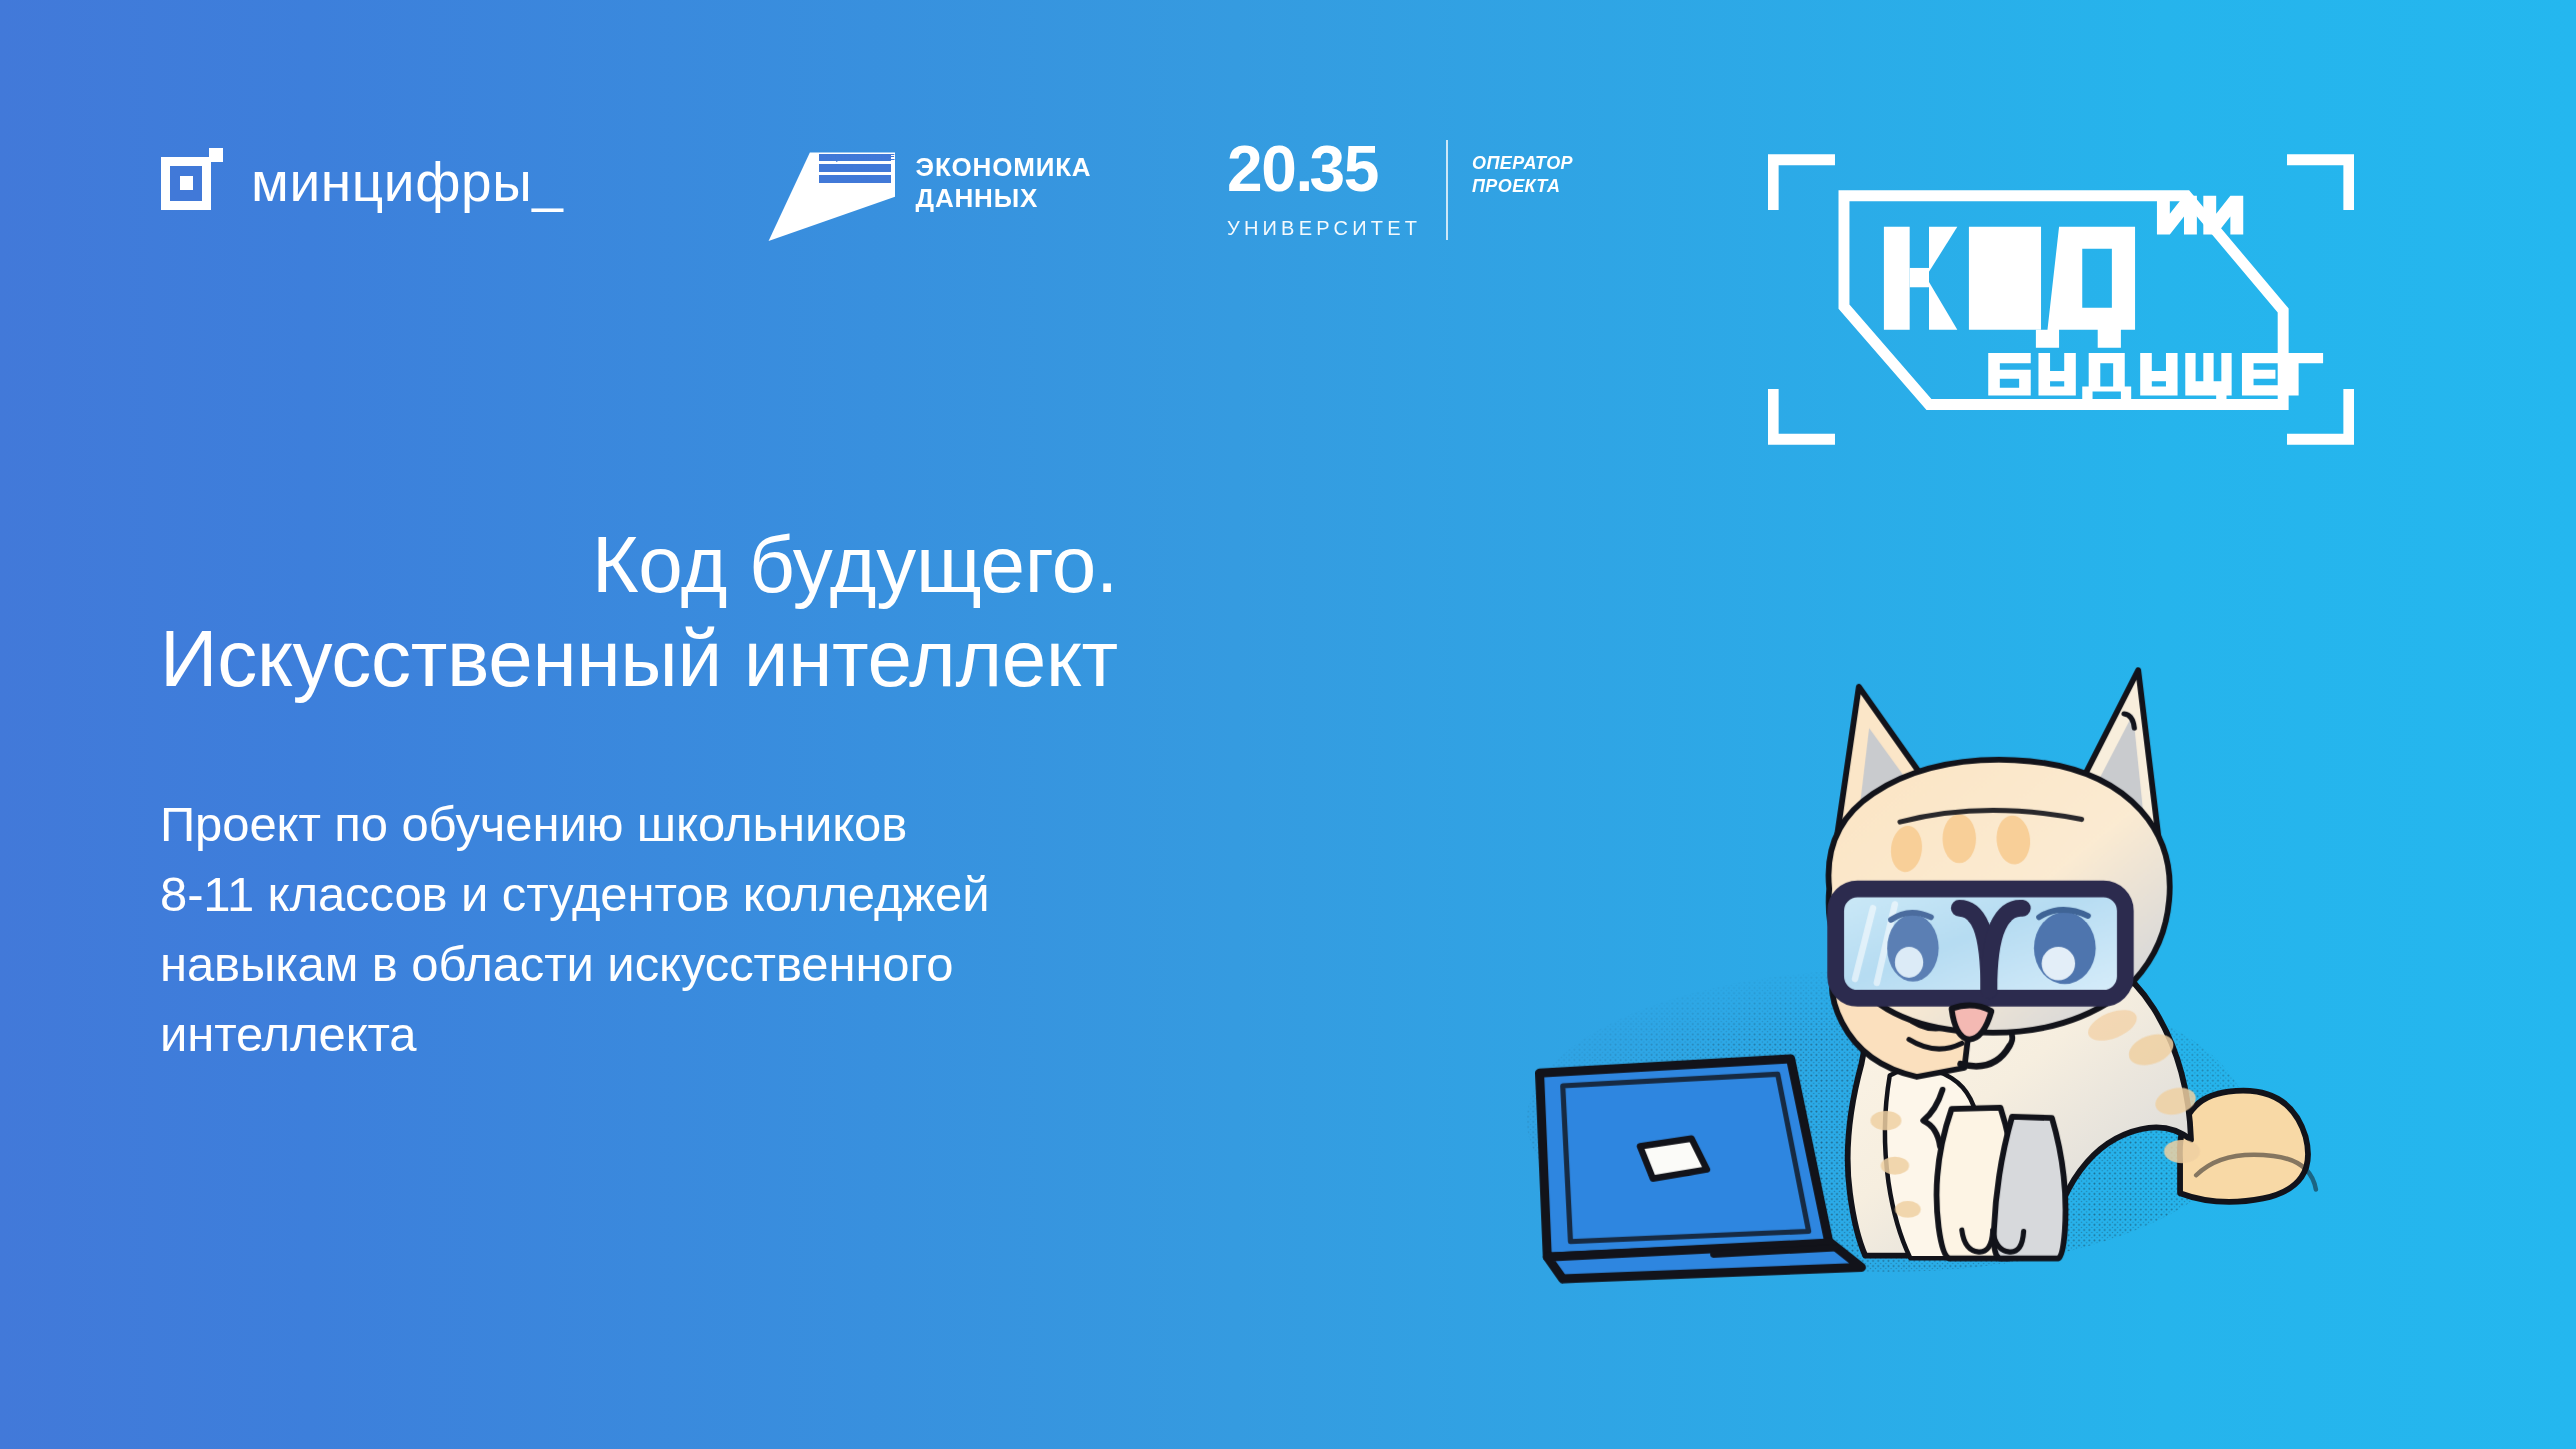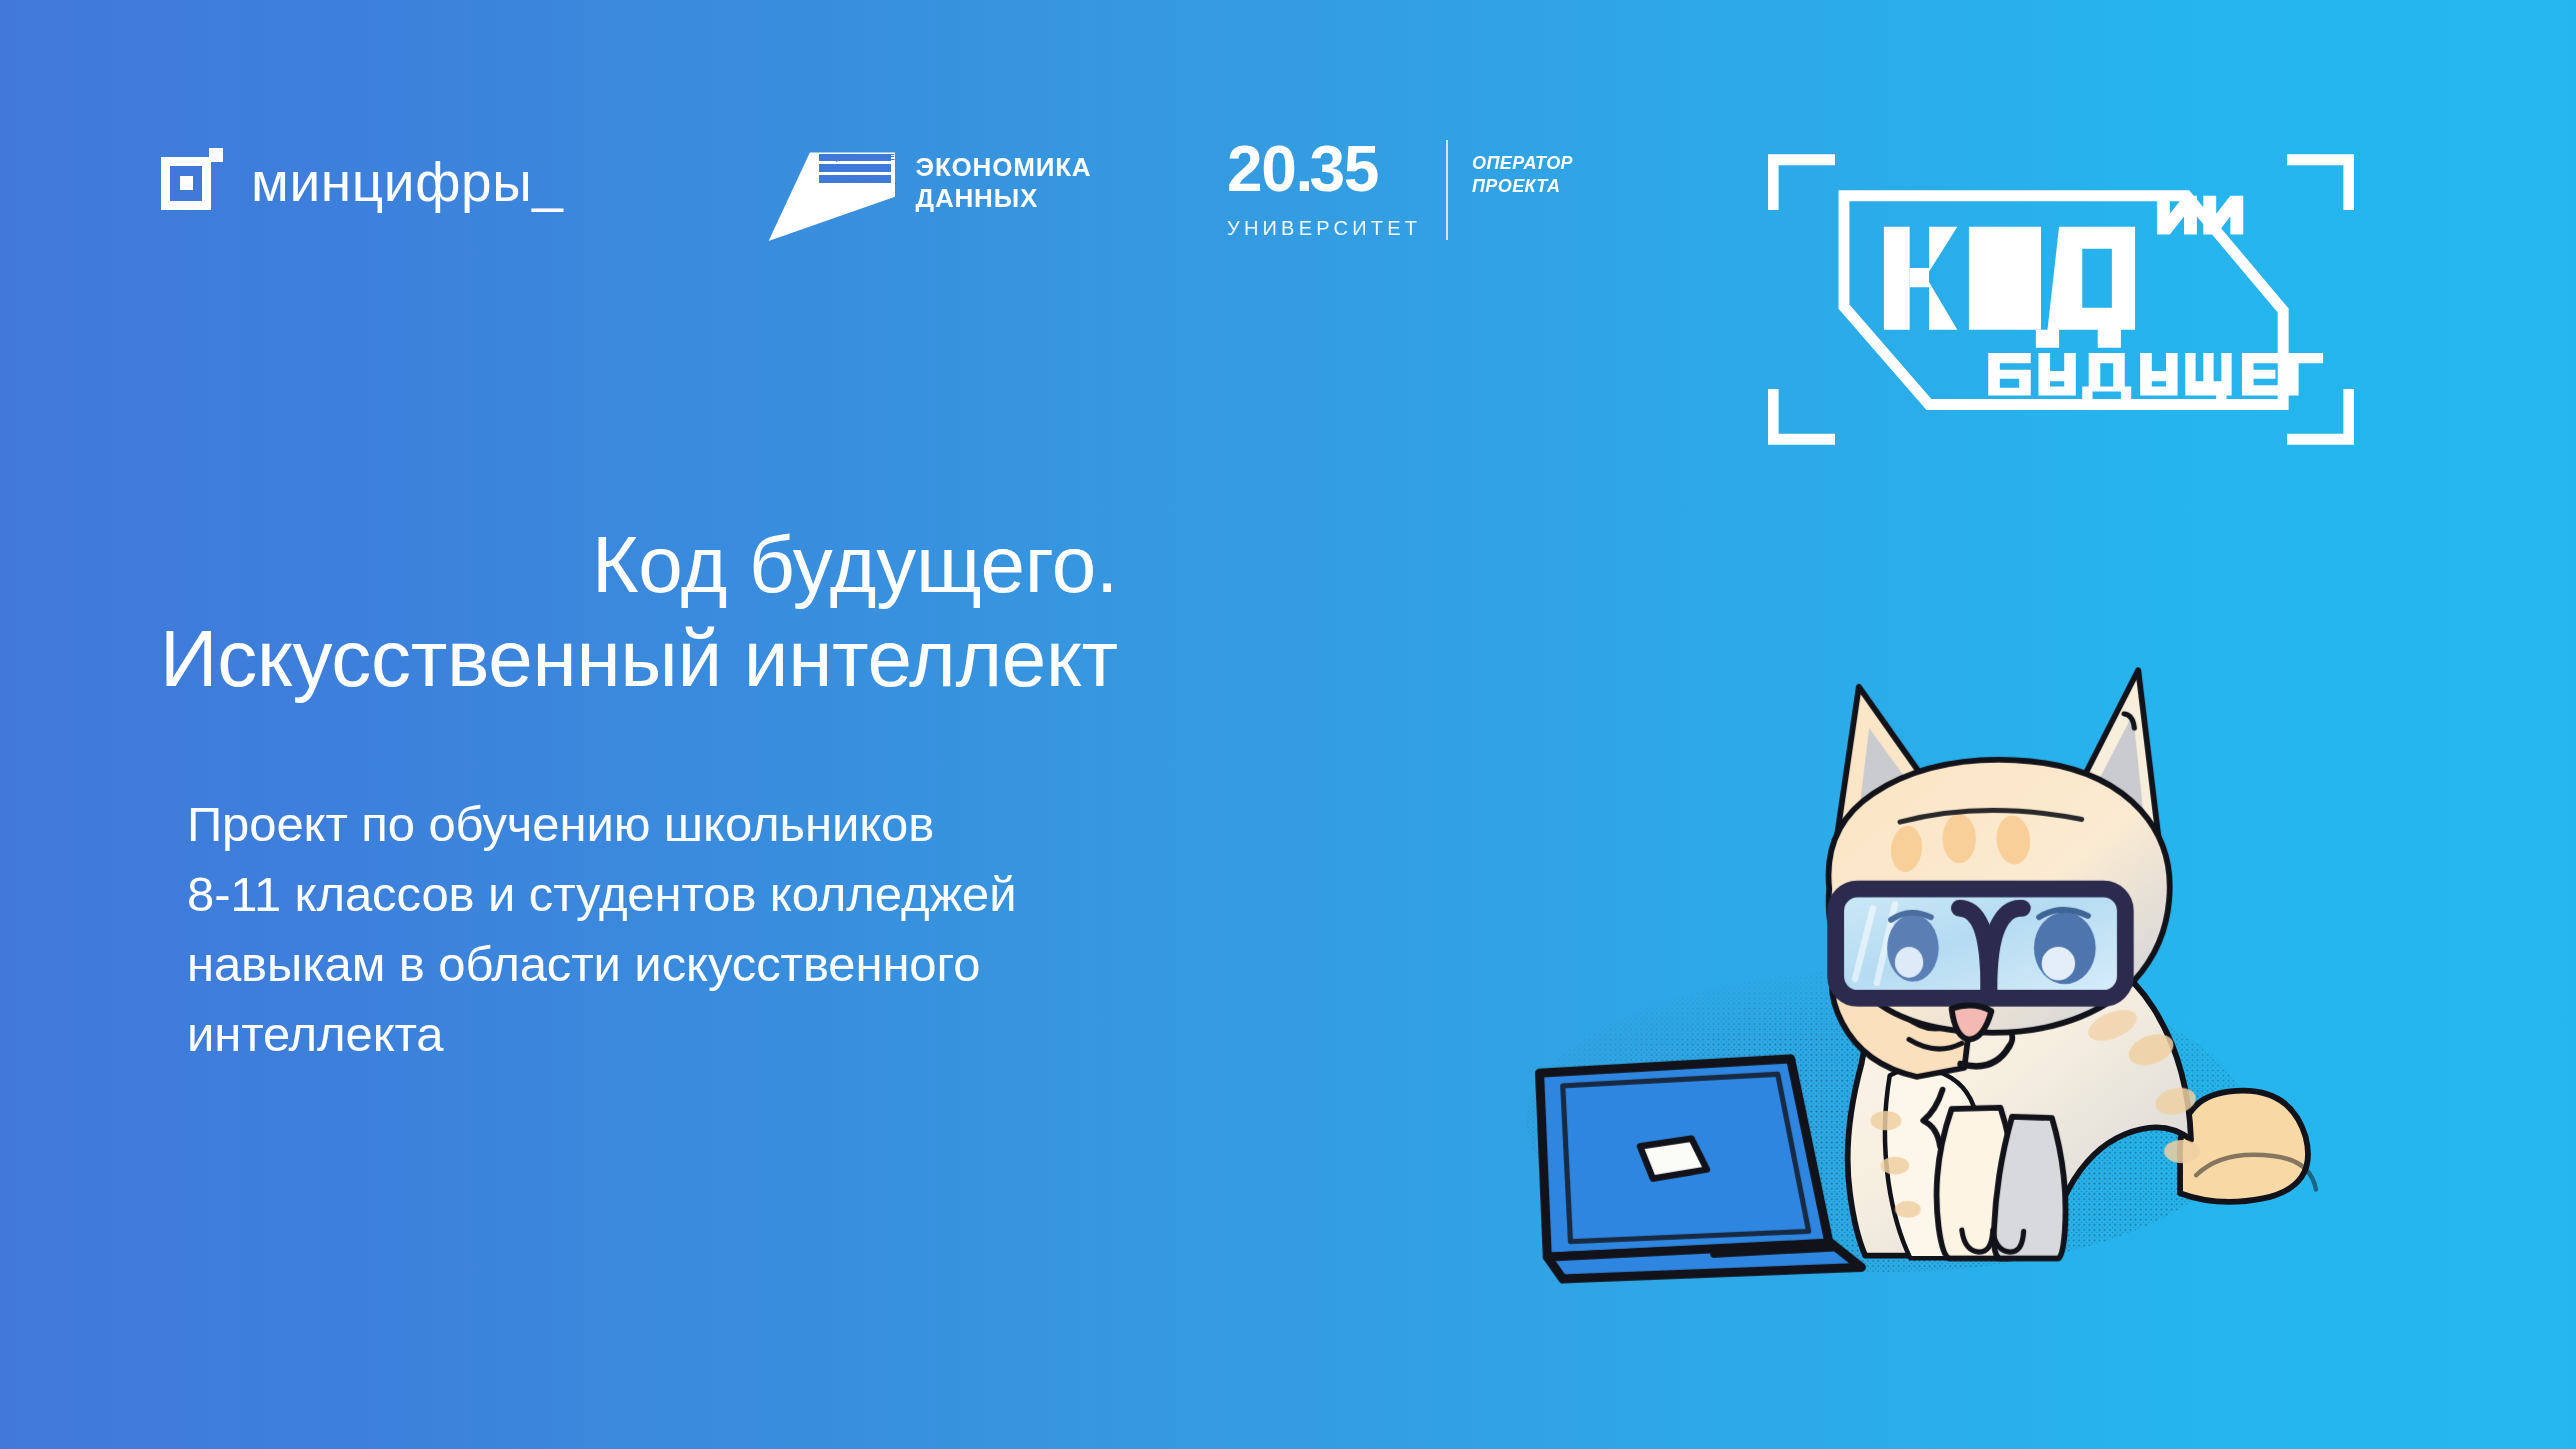--- a/index.html
+++ b/index.html
@@ -58,21 +58,21 @@
   
   .kb { position:absolute; left:1768px; top:148px; width:586px; height:303px; }
   .kb svg { position:absolute; left:0; top:0; }
 
   
   #headline { position:absolute; left:160px; top:518px; }
   #headline .l {
     display:block; font-size:80px; font-weight:400; line-height:1.18;
     letter-spacing:-0.3px; white-space:nowrap;text-align:right;
   }
-  #body-copy { position:absolute; left:160px; top:789px;margin-left:27px; }
+  #body-copy { position:absolute; left:160px; top:789px; }
   #body-copy .l {
     display:block; font-size:49px; font-weight:400; line-height:1.43;
     letter-spacing:-0.1px; white-space:nowrap;
   }
 
   
   #cat-art { position:absolute; left:1501px; top:631px; width:914px; height:683px; }
   #cat-art svg { display:block; }
 </style>
 </head>

